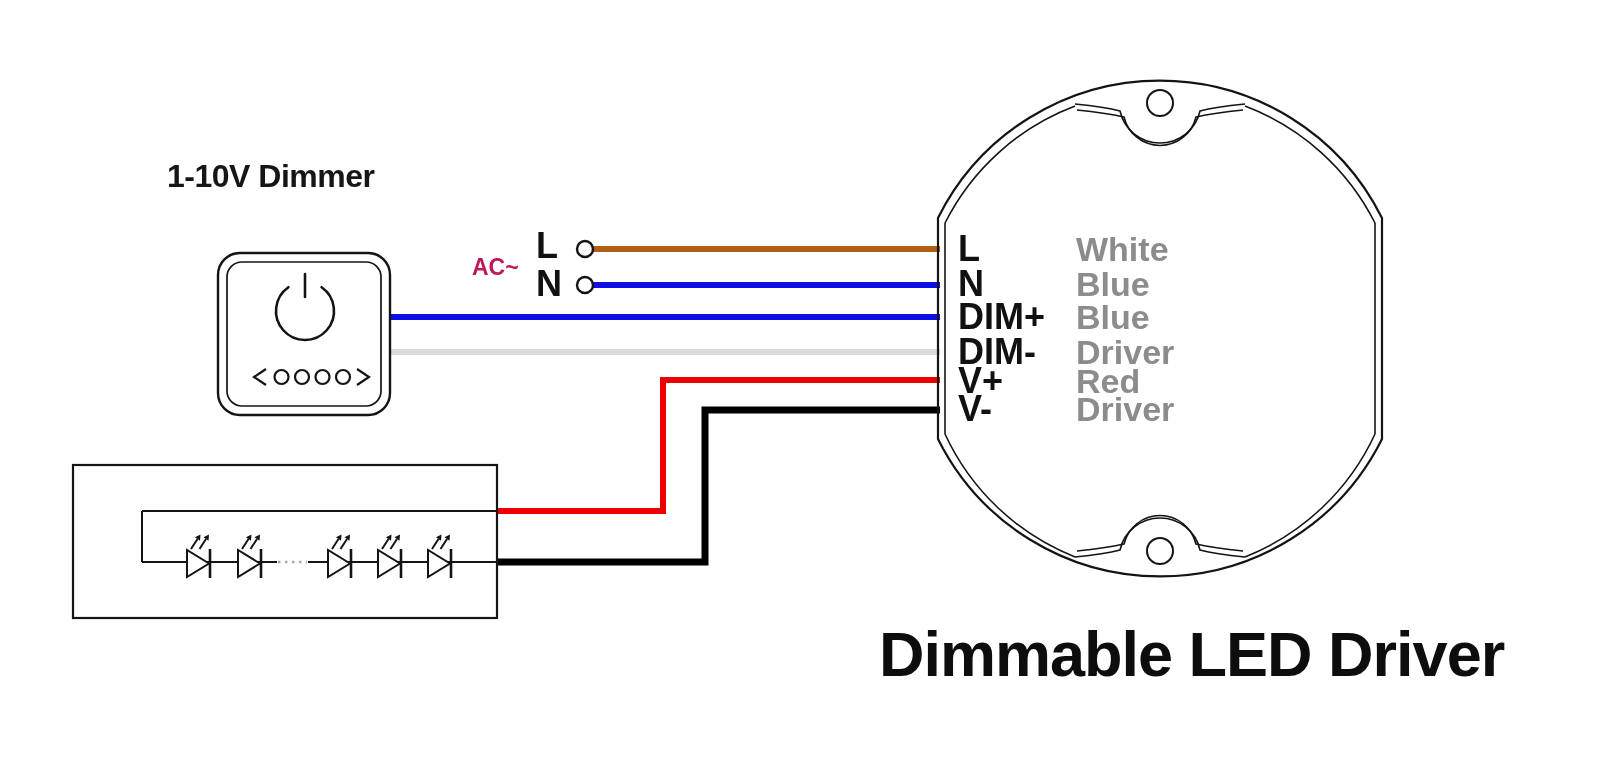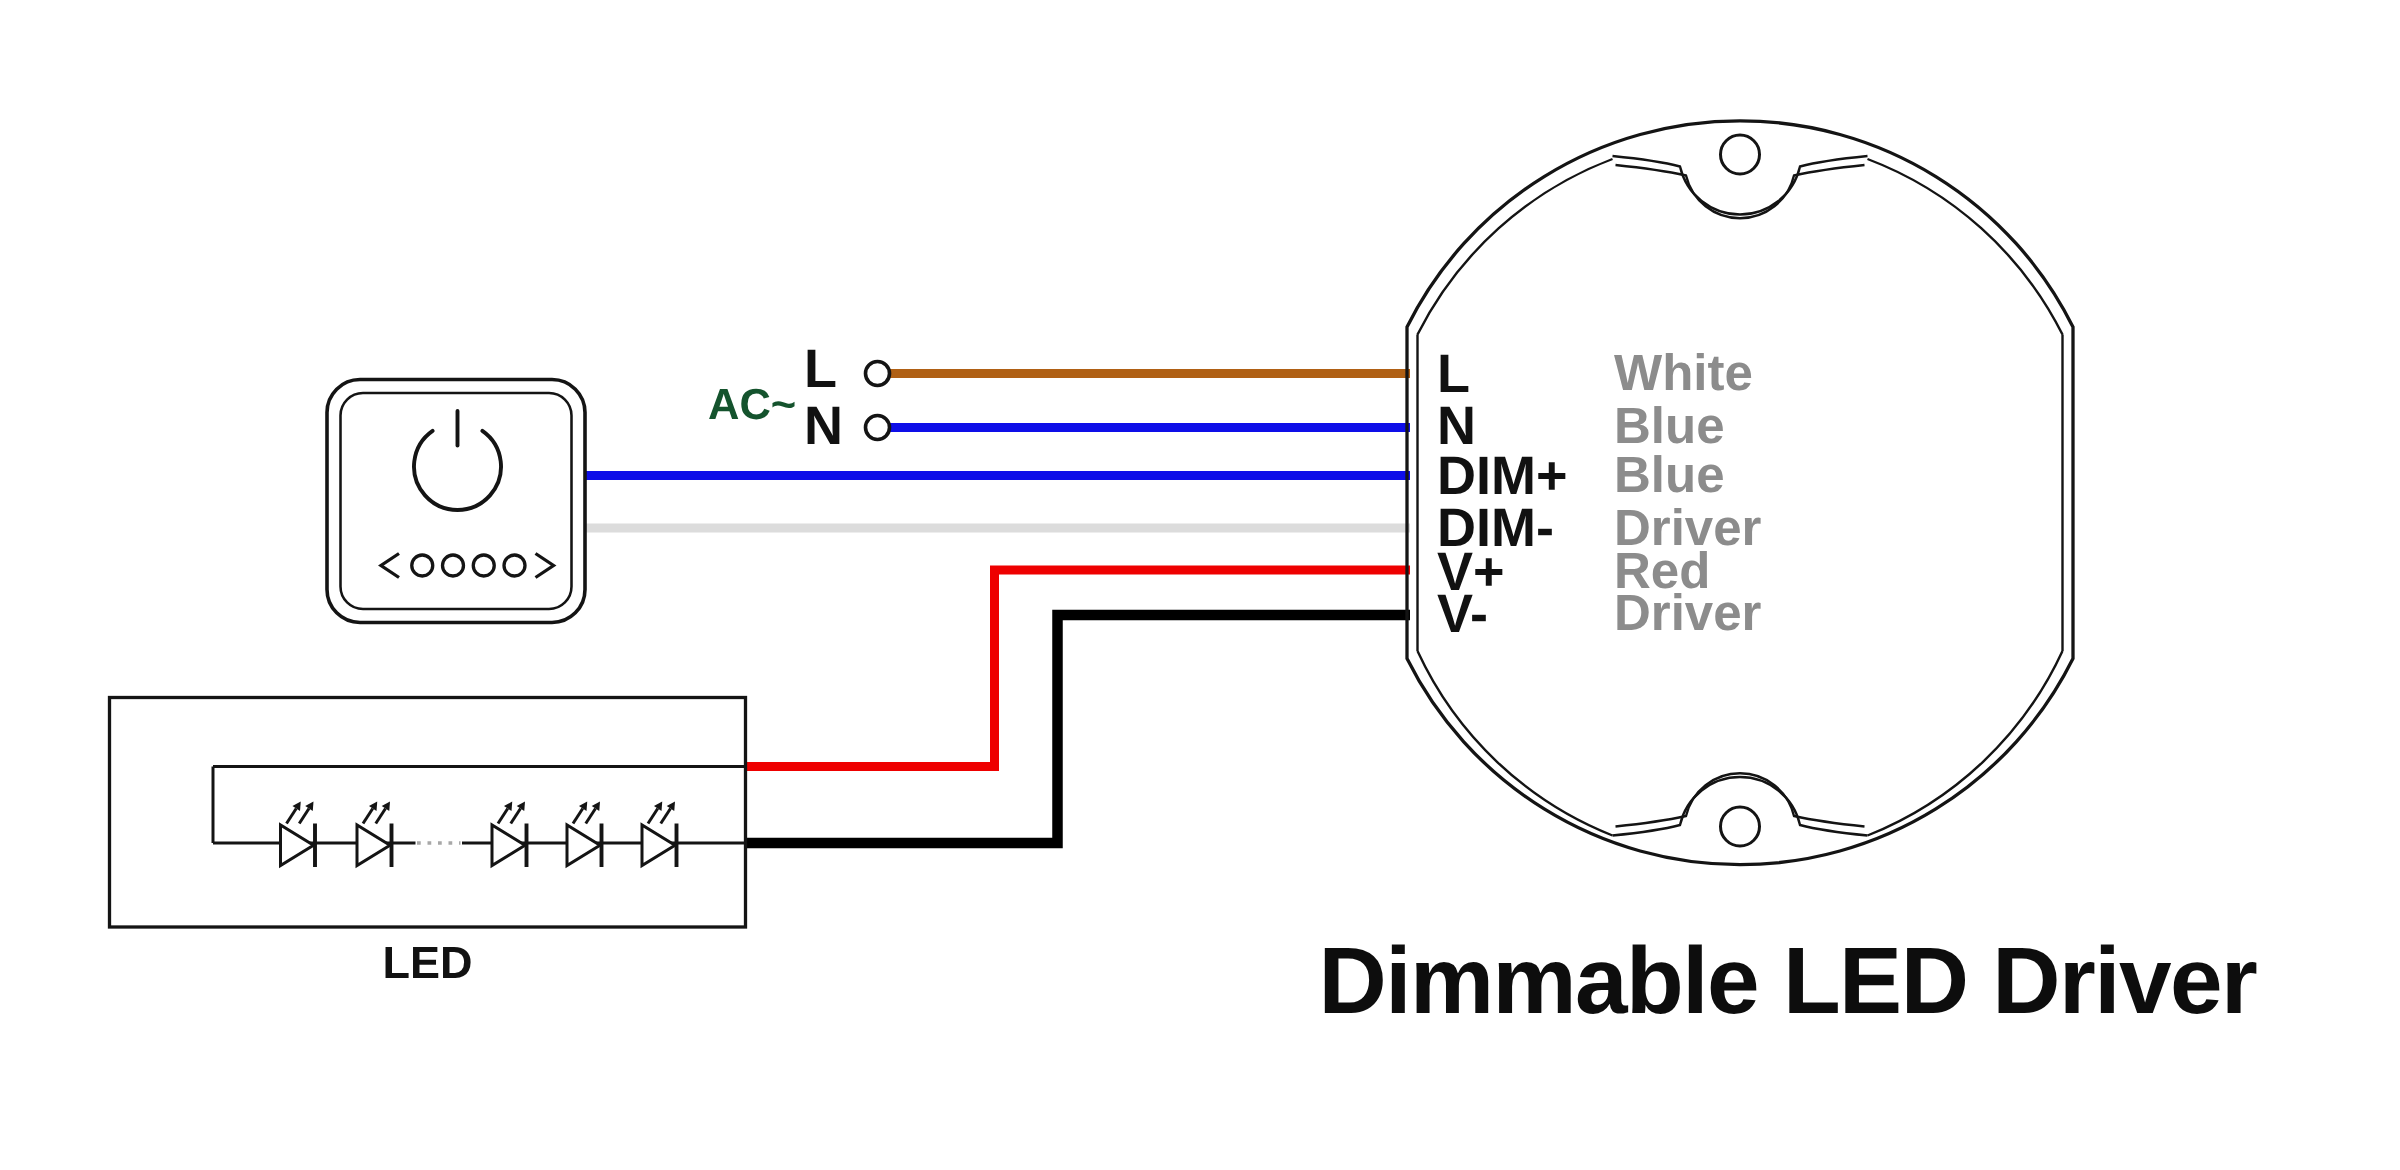--- a/index.html
+++ b/index.html
@@ -3,21 +3,21 @@
 <meta charset="utf-8">
 <style>
   html,body{margin:0;padding:0;background:#ffffff;}
   .canvas{
     position:relative;width:1600px;height:780px;background:#ffffff;overflow:hidden;
     font-family:"Liberation Sans", sans-serif;
   }
   .abs{position:absolute;white-space:nowrap;}
   .line-art{position:absolute;left:0;top:0;}
   .dimmer-title{font-size:32px;font-weight:700;color:#161616;letter-spacing:-0.5px;}
-  .ac-label{font-size:29px;font-weight:700;color:#14532d;}
+  .ac-label{font-size:23px;font-weight:700;color:#be185d;}
   .ln-label{font-size:36px;font-weight:700;color:#111;line-height:36px;}
   .led-label{font-size:30px;font-weight:700;color:#111;text-align:center;}
   .driver-title{font-size:63px;font-weight:700;color:#0d0d0d;letter-spacing:-1px;margin-left:15px;}
   .term-row{position:absolute;height:36px;line-height:36px;}
   .term-label{position:absolute;left:958px;font-size:36px;font-weight:700;color:#111;line-height:36px;}
   .term-name{position:absolute;left:1076px;font-size:34px;font-weight:700;color:#8c8c8c;line-height:36px;}
 </style>
 </head>
 <body>
 
@@ -117,26 +117,26 @@
       <path stroke-width="1.6" d="M 1075 104 Q 1105 107 1120 111 A 41 41 0 0 0 1200 111 Q 1215 107 1245 104"></path>
       <path stroke-width="1.6" d="M 1077 110 Q 1106 113 1124 117 A 37 37 0 0 0 1196 117 Q 1214 113 1243 110"></path>
 
       <path stroke-width="1.6" d="M 1075 557 Q 1105 554 1120 550 A 41 41 0 0 1 1200 550 Q 1215 554 1245 557"></path>
       <path stroke-width="1.6" d="M 1077 551 Q 1106 548 1124 544 A 37 37 0 0 1 1196 544 Q 1214 548 1243 551"></path>
       <circle cx="1160" cy="103" r="13" stroke-width="2"></circle>
       <circle cx="1160" cy="551" r="13" stroke-width="2"></circle>
     </g>
   </svg>
 
+  <div class="abs dimmer-title" style="left:167px;top:158px;">1-10V Dimmer</div>
 
   <div class="abs ac-label" style="left:472px;top:254px;">AC~</div>
   <div class="abs ln-label" style="left:536px;top:228px;">L</div>
   <div class="abs ln-label" style="left:536px;top:266px;">N</div>
 
-  <div class="abs led-label" style="left:73px;top:626px;width:424px;">LED</div>
 
   <div class="abs driver-title" style="left:864px;top:618px;">Dimmable LED Driver</div>
 
   <div id="terminal-rows">
       <div class="term-row" style="top: 231px; left: 0px; width: 1600px;">
         <div class="term-label">L</div>
         <div class="term-name">White</div>
       </div>
       <div class="term-row" style="top: 266px; left: 0px; width: 1600px;">
         <div class="term-label">N</div>

